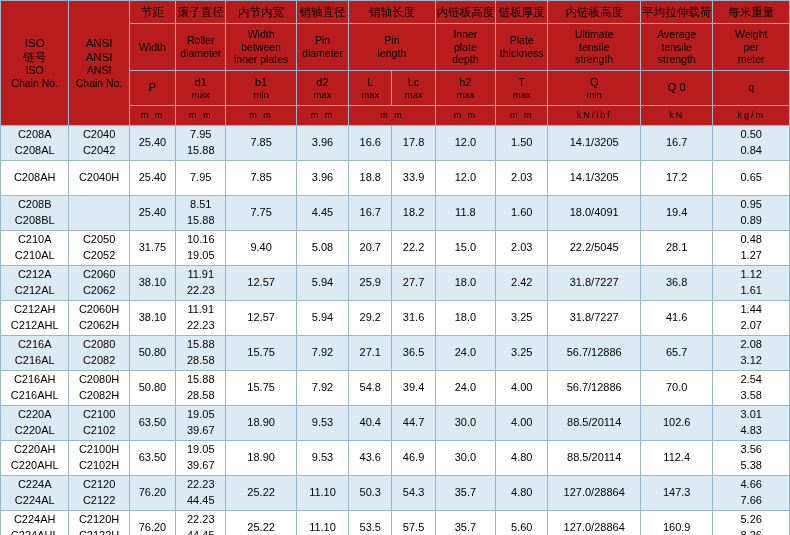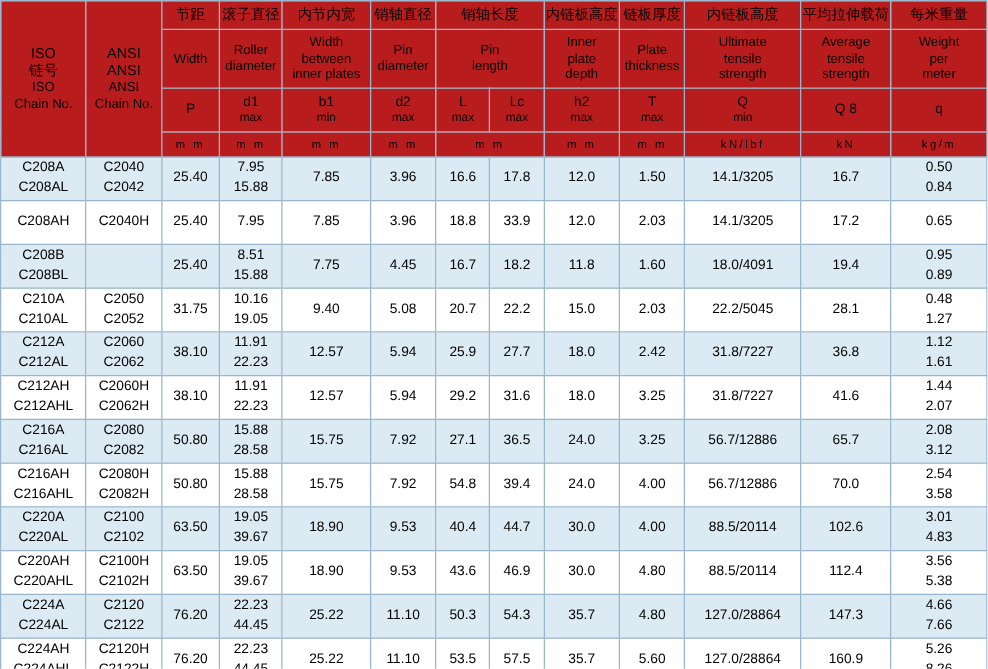--- a/index.html
+++ b/index.html
@@ -176,21 +176,21 @@
       </td>
       <td>
         <span class="hdr-line sym">T</span>
         <span class="hdr-line sub">max</span>
       </td>
       <td>
         <span class="hdr-line sym">Q</span>
         <span class="hdr-line sub">min</span>
       </td>
       <td>
-        <span class="hdr-line sym">Q 8</span>
+        <span class="hdr-line sym">Q 0</span>
       </td>
       <td>
         <span class="hdr-line sym">q</span>
       </td>
     </tr>
     <tr class="r4">
       <td class="unit">m m</td>
       <td class="unit">m m</td>
       <td class="unit">m m</td>
       <td class="unit">m m</td>

